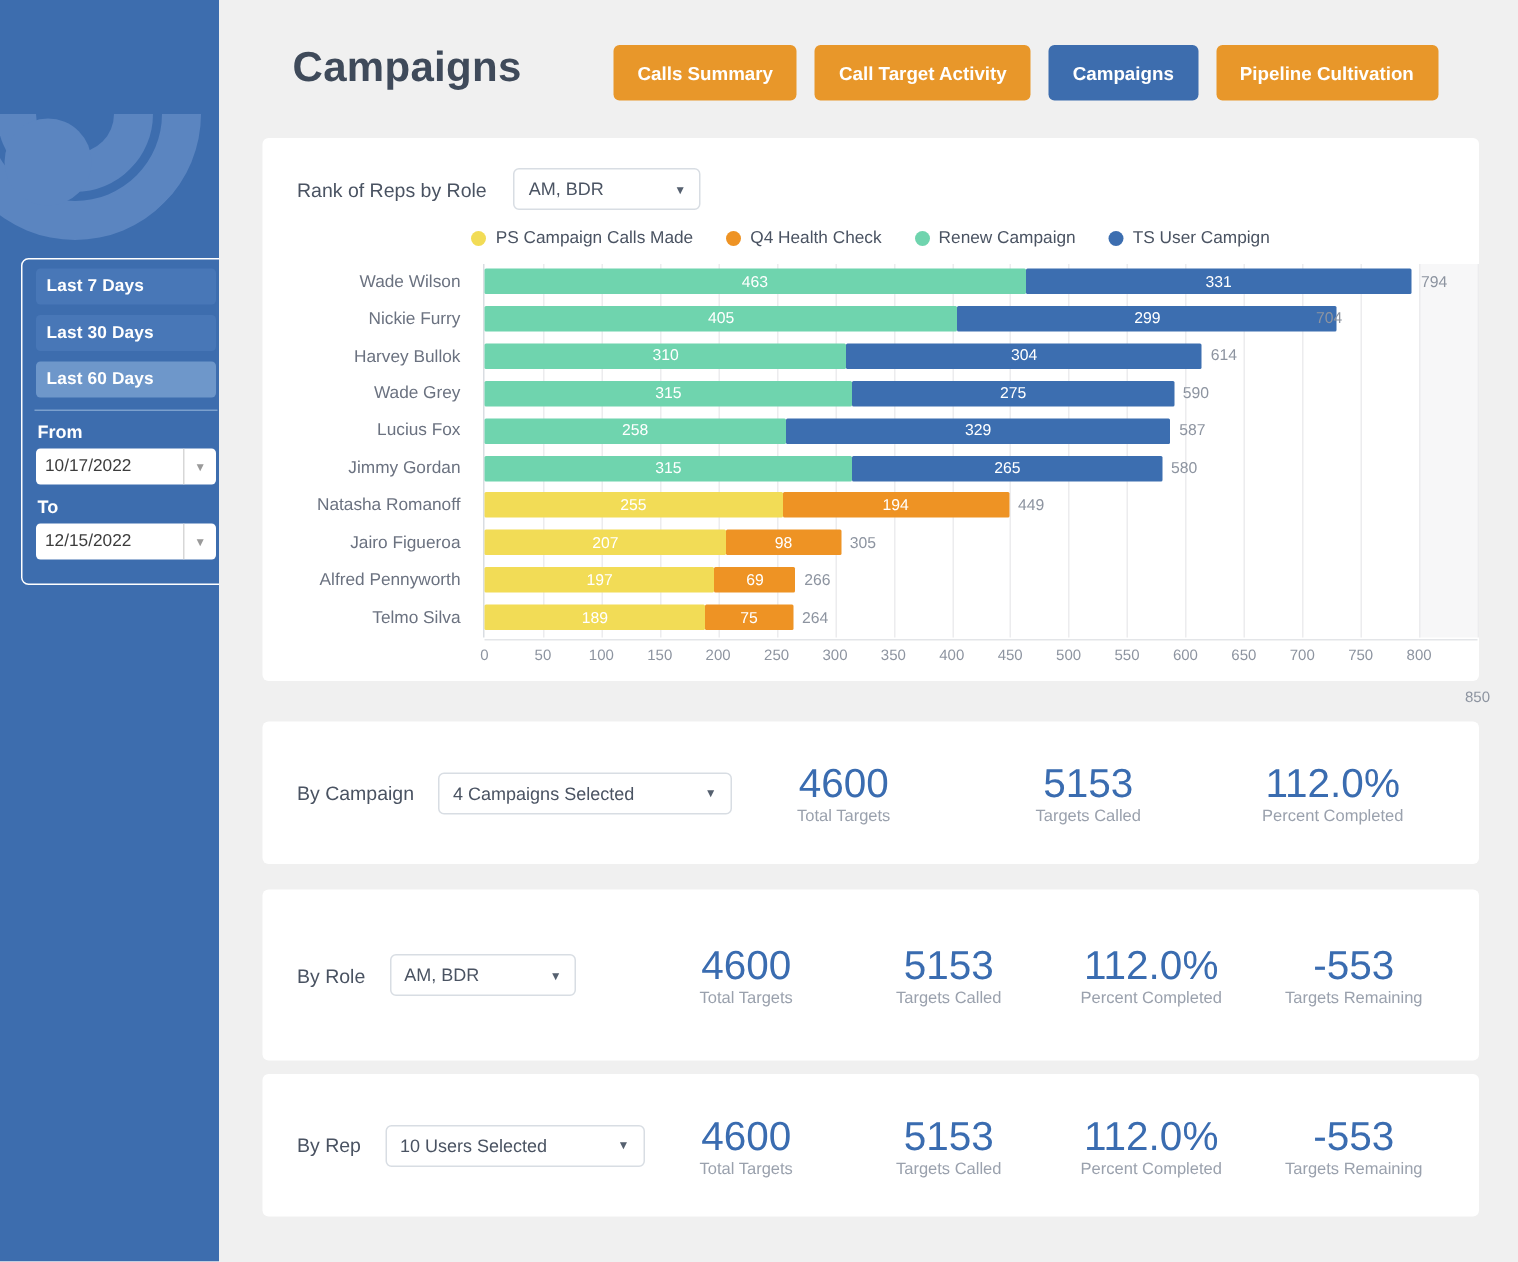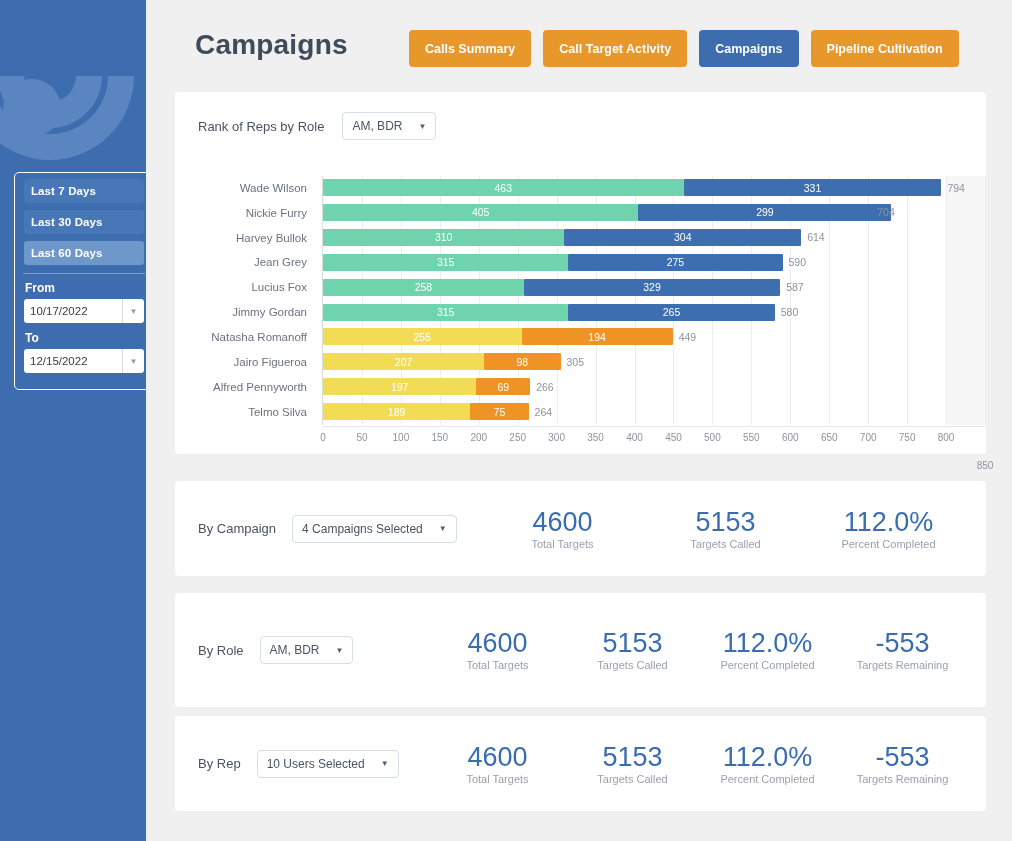--- a/index.html
+++ b/index.html
@@ -114,21 +114,21 @@
   #chart-card { left: 29px; top: 92px; width: 811px; height: 362px; }
   #chart-head {
     position: absolute; left: 23px; top: 20px;
     display: flex; align-items: center; gap: 18px;
   }
   #chart-title { font-size: 13px; color: #4a5362; }
   .select-box {
     display: flex; align-items: center;
     border: 1px solid #d8dde3; border-radius: 4px;
     height: 28px; background: #fff;
-    padding: 0 9px; cursor: pointer;
+    padding: 0 9px; cursor: pointer; gap: 31px;
   }
   .select-box .sval { font-size: 12px; color: #4a5362; white-space: nowrap; }
   .select-box .scaret {
     margin-left: 16px; color: #55606f; font-size: 8px;
   }
 
   #legend {
     position: absolute; left: 0; top: 61px; width: 100%;
     display: flex; justify-content: center; gap: 22px;
   }
@@ -271,20 +271,38 @@
 
   <div class="card" id="chart-card">
     <div id="chart-head">
       <span id="chart-title">Rank of Reps by Role</span>
       <span class="select-box">
         <span class="sval">AM, BDR</span>
         <span class="scaret">▼</span>
       </span>
     </div>
 
+    <div id="legend">
+        <div class="legend-item">
+          <span class="legend-dot" style="background: rgb(242, 220, 86);"></span>
+          <span class="legend-label">PS Campaign Calls Made</span>
+        </div>
+        <div class="legend-item">
+          <span class="legend-dot" style="background: rgb(238, 147, 36);"></span>
+          <span class="legend-label">Q4 Health Check</span>
+        </div>
+        <div class="legend-item">
+          <span class="legend-dot" style="background: rgb(111, 212, 174);"></span>
+          <span class="legend-label">Renew Campaign</span>
+        </div>
+        <div class="legend-item">
+          <span class="legend-dot" style="background: rgb(60, 110, 176);"></span>
+          <span class="legend-label">TS User Campign</span>
+        </div>
+      </div>
 
     <div id="plot">
       <div id="rows">
           <div id="band" style="left: 771.059px; width: 38.9412px;"></div>
           <div class="vline" style="left: 186.941px;"></div>
           <div class="vline" style="left: 225.882px;"></div>
           <div class="vline" style="left: 264.824px;"></div>
           <div class="vline" style="left: 303.765px;"></div>
           <div class="vline" style="left: 342.706px;"></div>
           <div class="vline" style="left: 381.647px;"></div>
@@ -330,21 +348,21 @@
               <div class="seg" style="left: 0px; width: 241.435px; background: rgb(111, 212, 174);">
                 <span>310</span>
               </div>
               <div class="seg" style="left: 241.435px; width: 236.762px; background: rgb(60, 110, 176);">
                 <span>304</span>
               </div>
             </div>
             <div class="row-total" style="left: 632.198px;">614</div>
           </div>
           <div class="row" style="top: 74.7px;">
-            <div class="row-label">Jean Grey</div>
+            <div class="row-label">Wade Grey</div>
             <div class="bars">
               <div class="seg" style="left: 0px; width: 245.329px; background: rgb(111, 212, 174);">
                 <span>315</span>
               </div>
               <div class="seg" style="left: 245.329px; width: 214.176px; background: rgb(60, 110, 176);">
                 <span>275</span>
               </div>
             </div>
             <div class="row-total" style="left: 613.506px;">590</div>
           </div>

